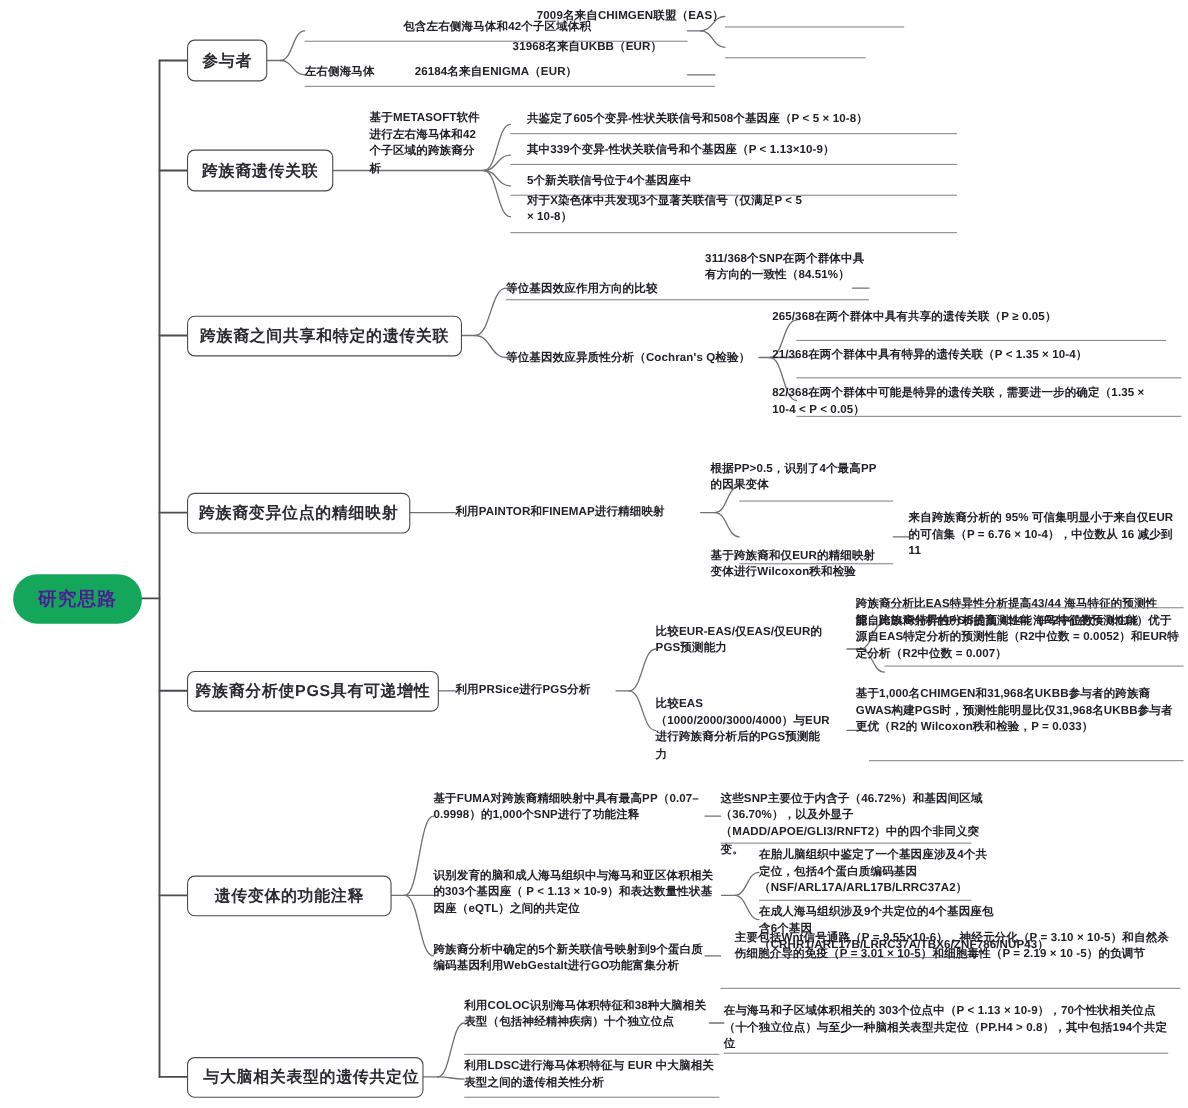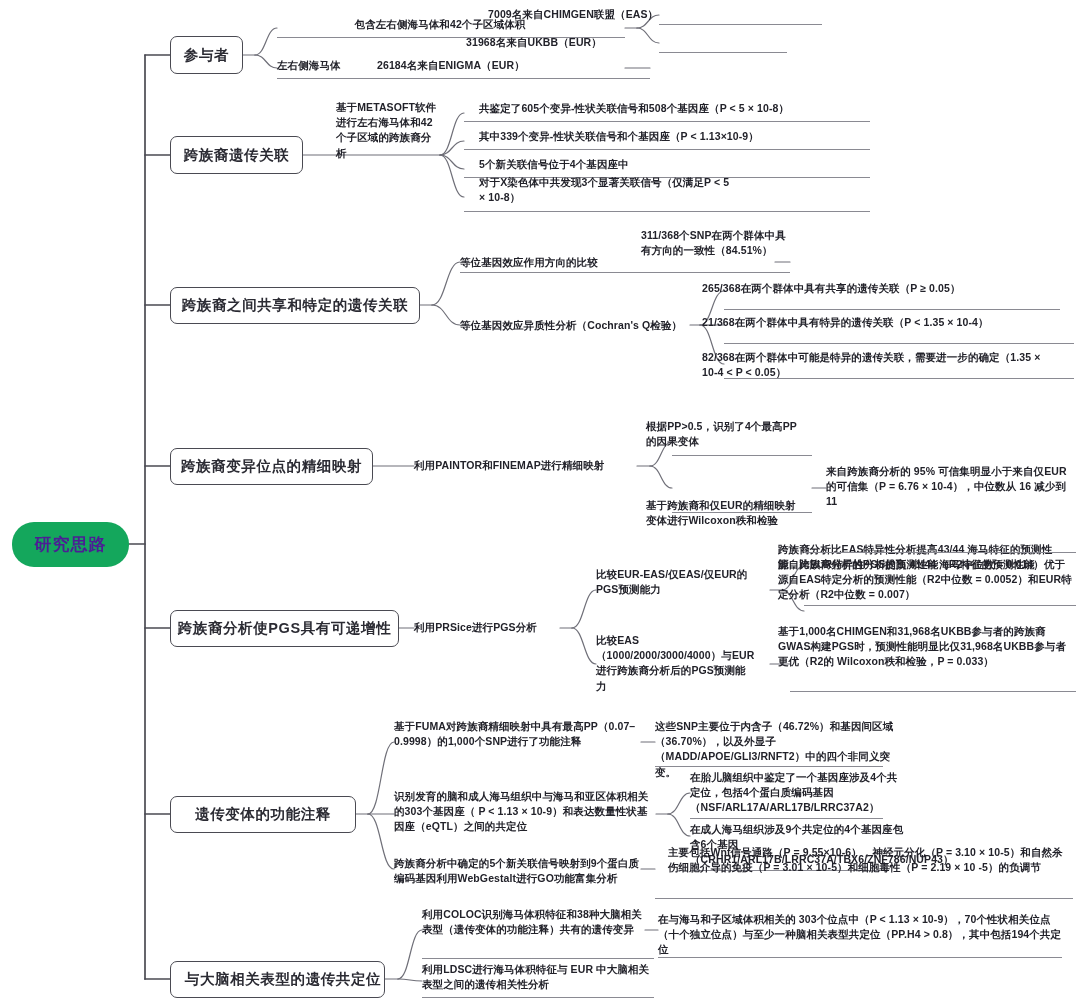--- a/index.html
+++ b/index.html
@@ -174,21 +174,21 @@
   </div>
 
   <div class="l1-node" style="left:170px;top:796px;width:186px;height:37px;">
     <span>遗传变体的功能注释</span>
   </div>
 
   <div class="l1-node" style="left:170px;top:961px;width:215px;height:37px;padding-left:19px;">
     <span>与大脑相关表型的遗传共定位</span>
   </div>
 
-  <div class="tnode c" style="left:260px;top:17px;width:360px;">
+  <div class="tnode c" style="left:272px;top:17px;width:360px;">
     <span>包含左右侧海马体和42个子区域体积</span>
   </div>
   <div class="urule" style="left:277px;top:37px;width:348px;"></div>
 
   <div class="tnode l" style="left:277px;top:58px;width:210px;">
     <span>左右侧海马体</span>
   </div>
   <div class="urule" style="left:277px;top:78px;width:373px;"></div>
 
   <div class="tnode l" style="left:488px;top:7px;width:300px;">
@@ -328,21 +328,21 @@
     <span>在成人海马组织涉及9个共定位的4个基因座包含6个基因（CRHR1/ARL17B/LRRC37A/TBX6/ZNF786/NUP43）</span>
   </div>
   <div class="urule" style="left:690px;top:870px;width:193px;"></div>
 
   <div class="tnode l" style="left:668px;top:845px;width:396px;">
     <span>主要包括Wnt信号通路（P = 9.55×10-6），神经元分化（P = 3.10 × 10-5）和自然杀伤细胞介导的免疫（P = 3.01 × 10-5）和细胞毒性（P = 2.19 × 10 -5）的负调节</span>
   </div>
   <div class="urule" style="left:655px;top:898px;width:418px;"></div>
 
   <div class="tnode l" style="left:422px;top:907px;width:222px;">
-    <span>利用COLOC识别海马体积特征和38种大脑相关表型（遗传变体的功能注释）共有的遗传变异</span>
+    <span>利用COLOC识别海马体积特征和38种大脑相关表型（包括神经精神疾病）十个独立位点</span>
   </div>
   <div class="urule" style="left:422px;top:958px;width:232px;"></div>
 
   <div class="tnode l" style="left:422px;top:962px;width:230px;">
     <span>利用LDSC进行海马体积特征与 EUR 中大脑相关表型之间的遗传相关性分析</span>
   </div>
   <div class="urule" style="left:422px;top:997px;width:232px;"></div>
 
   <div class="tnode l" style="left:658px;top:912px;width:404px;">
     <span>在与海马和子区域体积相关的 303个位点中（P &lt; 1.13 × 10-9），70个性状相关位点（十个独立位点）与至少一种脑相关表型共定位（PP.H4 &gt; 0.8），其中包括194个共定位</span>

